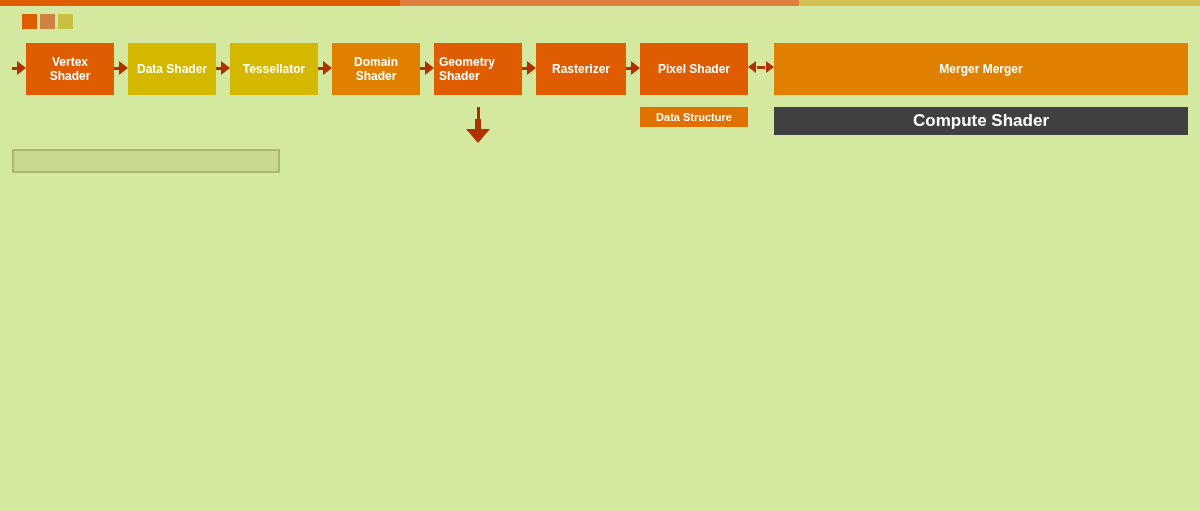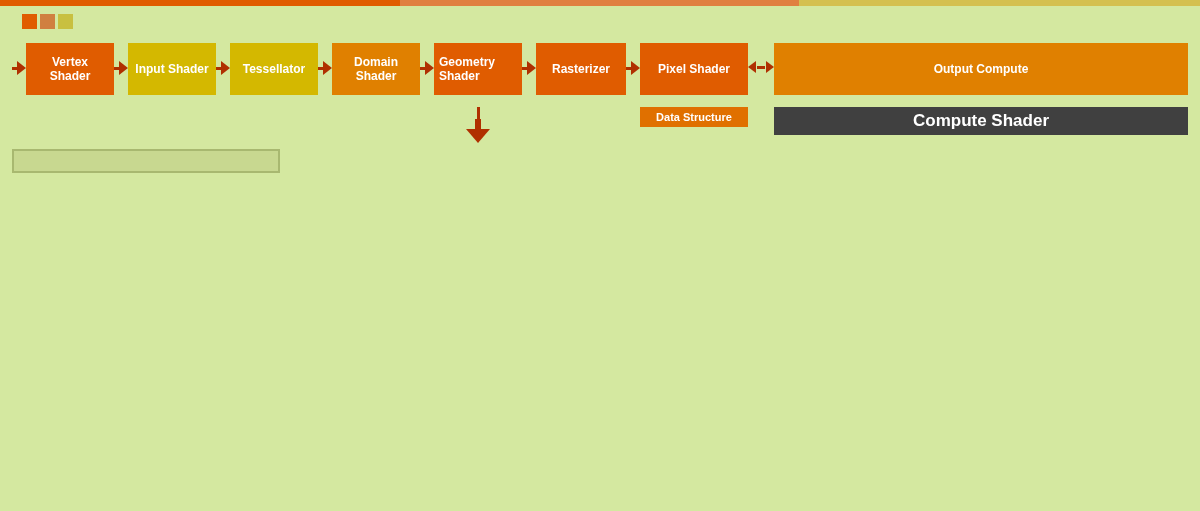--- a/index.html
+++ b/index.html
@@ -42,21 +42,21 @@
     <div style="background:#e05c00;color:white;font-weight:bold;font-size:12px;line-height:1.2;padding:8px 5px;text-align:center;width:88px;min-height:52px;display:flex;align-items:center;justify-content:center;">Vertex Shader</div>
     <div style="font-size:11px;color:#222;line-height:1.35;margin-top:4px;width:88px;"></div>
   </div>
 
   <div style="display:flex;align-items:center;margin-top:18px;flex-shrink:0;">
     <div style="height:3px;width:5px;background:#b03000;"></div>
     <div style="width:0;height:0;border-top:7px solid transparent;border-bottom:7px solid transparent;border-left:9px solid #b03000;"></div>
   </div>
 
   <div style="display:flex;flex-direction:column;align-items:flex-start; width:88px; flex-shrink:0;">
-    <div style="background:#d4b800;color:white;font-weight:bold;font-size:12px;line-height:1.2;padding:8px 5px;text-align:center;width:88px;min-height:52px;display:flex;align-items:center;justify-content:center;">Input Shader</div>
+    <div style="background:#d4b800;color:white;font-weight:bold;font-size:12px;line-height:1.2;padding:8px 5px;text-align:center;width:88px;min-height:52px;display:flex;align-items:center;justify-content:center;">Data Shader</div>
     <div style="font-size:11px;color:#222;line-height:1.35;margin-top:4px;width:88px;"></div>
   </div>
 
   <div style="display:flex;align-items:center;margin-top:18px;flex-shrink:0;">
     <div style="height:3px;width:5px;background:#b03000;"></div>
     <div style="width:0;height:0;border-top:7px solid transparent;border-bottom:7px solid transparent;border-left:9px solid #b03000;"></div>
   </div>
 
   <div style="display:flex;flex-direction:column;align-items:flex-start; width:88px; flex-shrink:0;">
     <div style="background:#d4b800;color:white;font-weight:bold;font-size:12px;line-height:1.2;padding:8px 4px;text-align:center;width:88px;min-height:52px;display:flex;align-items:center;justify-content:center;">Tessellator</div>
@@ -116,21 +116,21 @@
 
   <div style="display:flex;align-items:center;margin-top:18px;flex-shrink:0;">
     <div style="display:flex;align-items:center;gap:1px;">
       <div style="width:0;height:0;border-top:6px solid transparent;border-bottom:6px solid transparent;border-right:8px solid #b03000;"></div>
       <div style="height:3px;width:8px;background:#b03000;"></div>
       <div style="width:0;height:0;border-top:6px solid transparent;border-bottom:6px solid transparent;border-left:8px solid #b03000;"></div>
     </div>
   </div>
 
   <div style="display:flex;flex-direction:column;align-items:flex-start; flex:1; min-width:100px;">
-    <div style="background:#e08000;color:white;font-weight:bold;font-size:12px;line-height:1.2;padding:8px 5px;text-align:center;width:100%;min-height:52px;display:flex;align-items:center;justify-content:center;">Output Compute</div>
+    <div style="background:#e08000;color:white;font-weight:bold;font-size:12px;line-height:1.2;padding:8px 5px;text-align:center;width:100%;min-height:52px;display:flex;align-items:center;justify-content:center;">Merger Merger</div>
     <div style="font-size:11px;color:#222;line-height:1.35;margin-top:4px;"></div>
 
     <div style="background:#404040;color:white;font-weight:bold;font-size:17px;padding:4px 6px;text-align:center;margin-top:8px;width:100%;">Compute Shader</div>
     <div style="font-size:11px;color:#222;line-height:1.35;margin-top:3px;"></div>
   </div>
 
 </div>
 
 <div style="display:flex; padding: 4px 12px; gap:0; margin-top:2px;">
 

